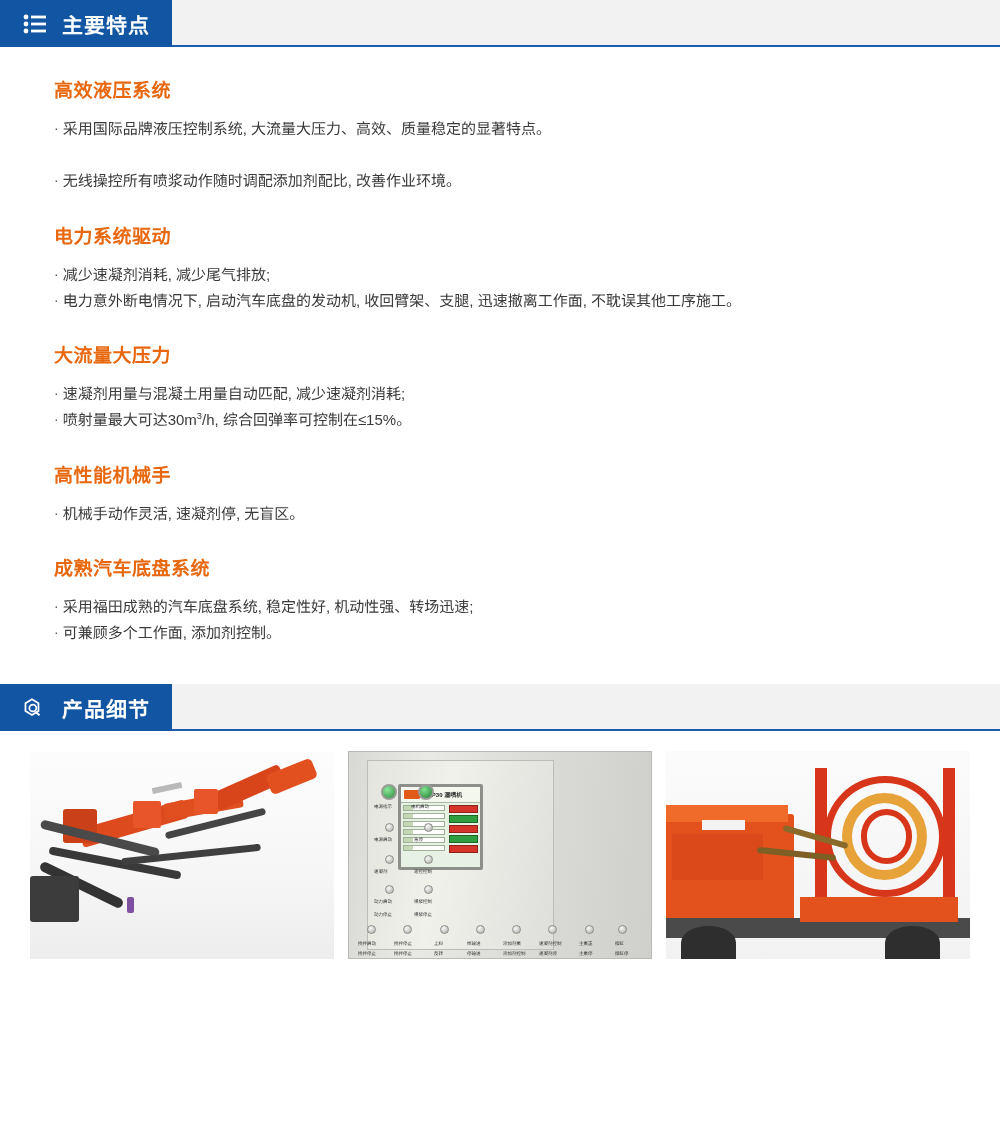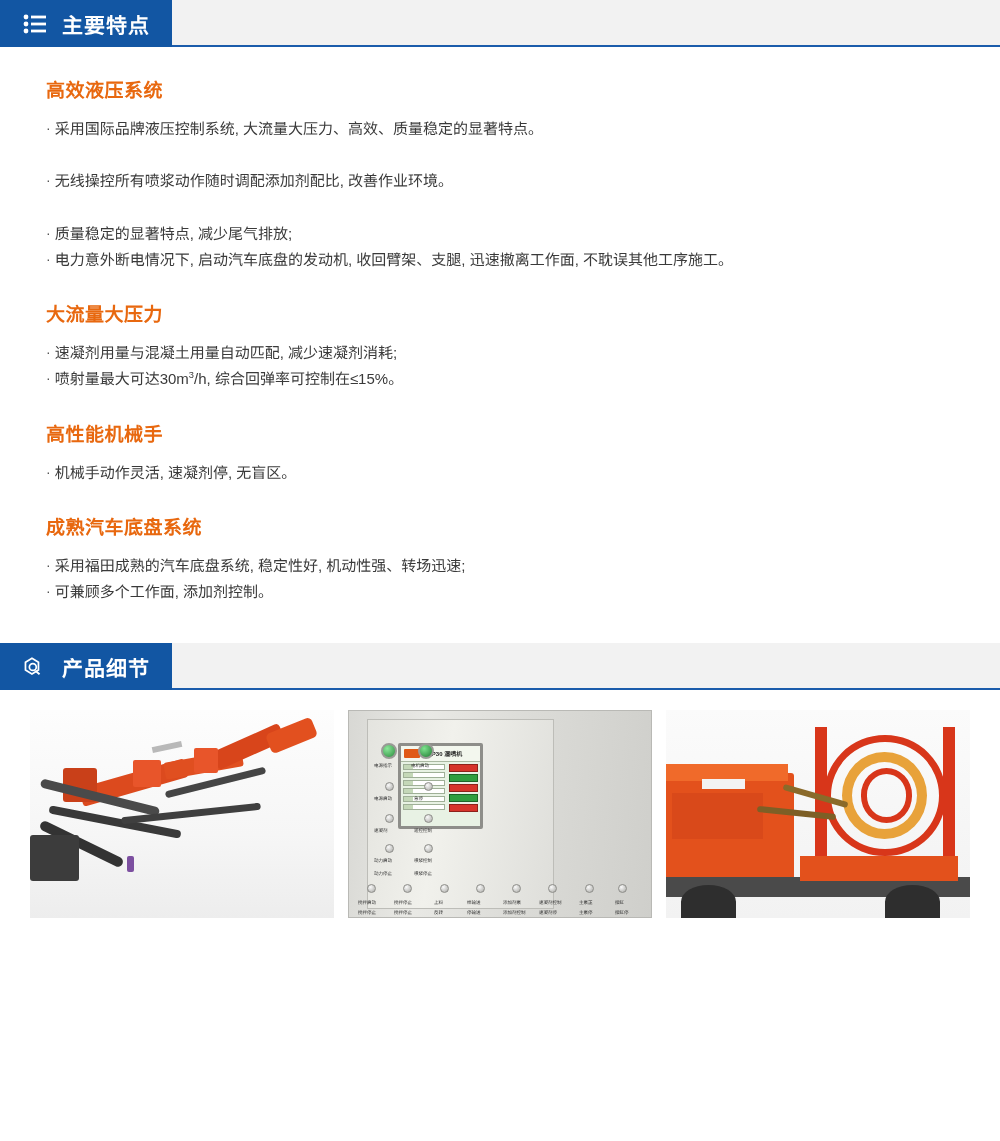--- a/index.html
+++ b/index.html
@@ -55,21 +55,21 @@
   .section-tab .tab-label {
     color: #ffffff;
     font-size: 21px;
     font-weight: bold;
     letter-spacing: 1px;
     white-space: nowrap;
   }
 
   
   .features {
-    padding: 28px 0 0 8px;
+    padding: 28px 0 0 16px;
   }
   .feature-block {
     padding: 0 38px;
     margin-bottom: 26px;
   }
   .feature-title {
     color: #e8680f;
     font-size: 19px;
     font-weight: bold;
     letter-spacing: 0.5px;
@@ -235,23 +235,24 @@
   </div>
 
   <div class="feature-block">
     <div class="feature-line">
       <span class="bullet">·</span>
       <span class="txt">无线操控所有喷浆动作随时调配添加剂配比, 改善作业环境。</span>
     </div>
   </div>
 
   <div class="feature-block">
-    <div class="feature-line">
-      <span class="bullet">·</span>
-      <span class="txt">质量稳定的显著特点, 减少尾气排放;</span>
+    <h3 class="feature-title">电力系统驱动</h3>
+    <div class="feature-line">
+      <span class="bullet">·</span>
+      <span class="txt">减少速凝剂消耗, 减少尾气排放;</span>
     </div>
     <div class="feature-line">
       <span class="bullet">·</span>
       <span class="txt">电力意外断电情况下, 启动汽车底盘的发动机, 收回臂架、支腿, 迅速撤离工作面, 不耽误其他工序施工。</span>
     </div>
   </div>
 
   <div class="feature-block">
     <h3 class="feature-title">大流量大压力</h3>
     <div class="feature-line">

